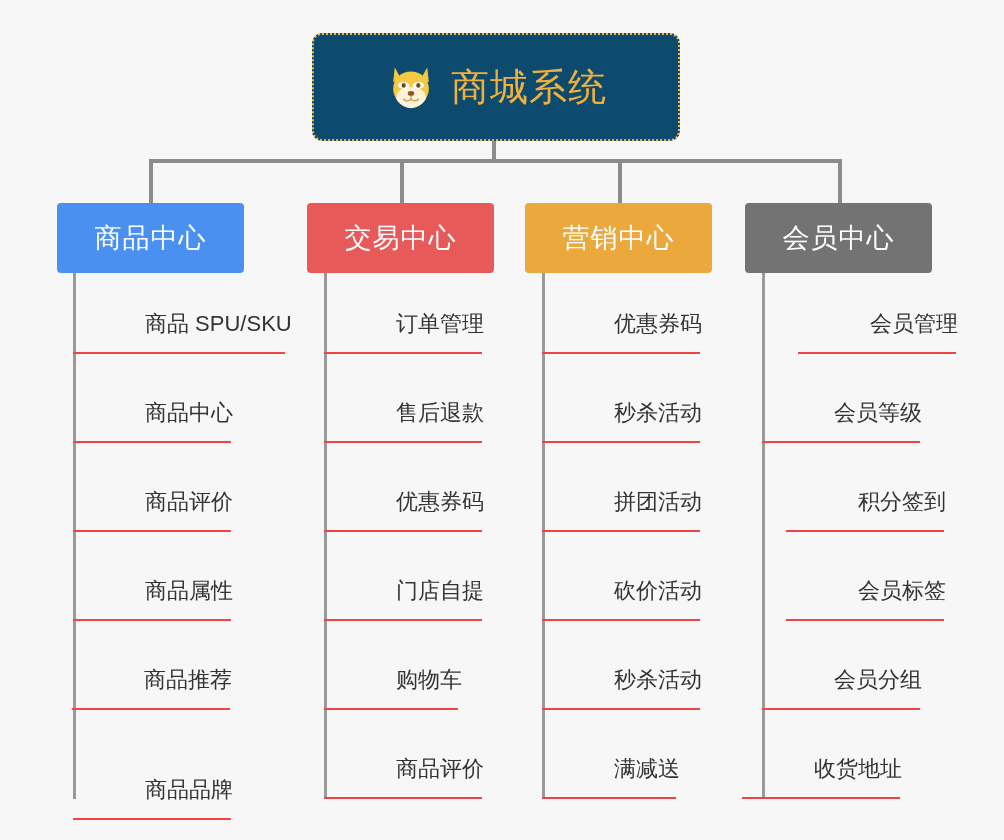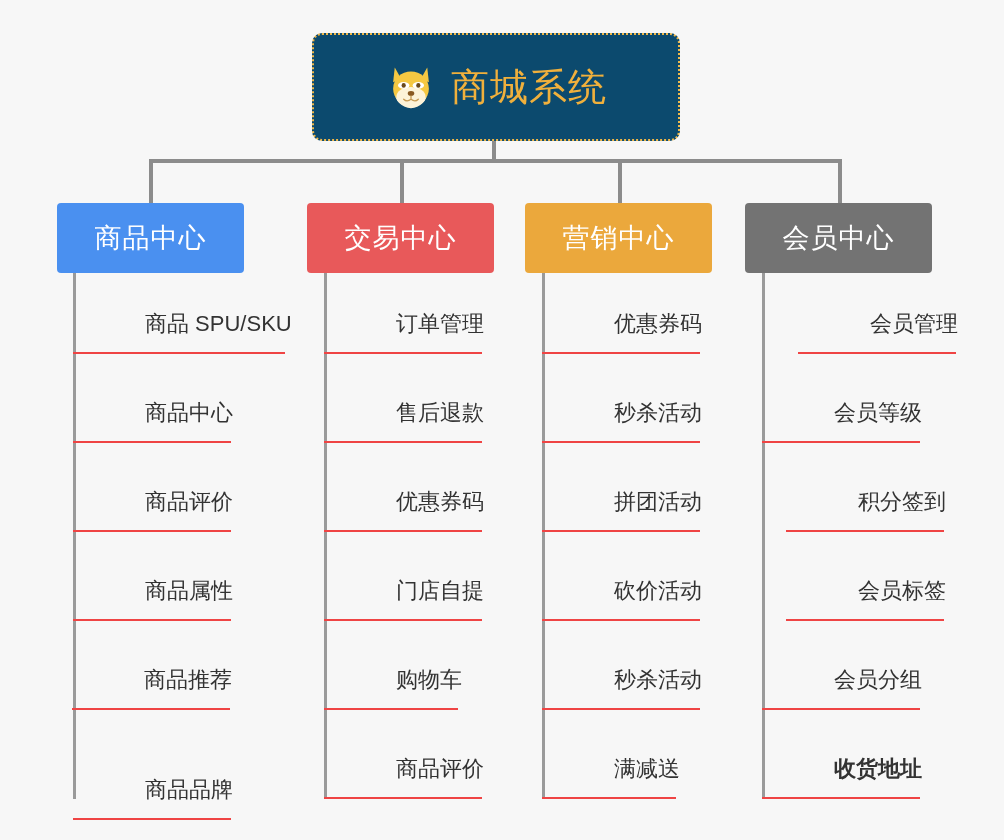--- a/index.html
+++ b/index.html
@@ -203,18 +203,18 @@
       </div>
       <div class="leaf" style="left: 762px; top: 488px; width: 158px; margin-left: 24px;">
         <span class="leaf-label">积分签到</span>
       </div>
       <div class="leaf" style="left: 786px; top: 577px; width: 158px;">
         <span class="leaf-label">会员标签</span>
       </div>
       <div class="leaf" style="left: 762px; top: 666px; width: 158px;">
         <span class="leaf-label">会员分组</span>
       </div>
-      <div class="leaf" style="left: 762px; top: 755px; width: 158px; font-weight: bold;">
+      <div class="leaf" style="left: 742px; top: 755px; width: 158px;">
         <span class="leaf-label">收货地址</span>
       </div>
     </div>
 
 </div>
 
 </body></html>

